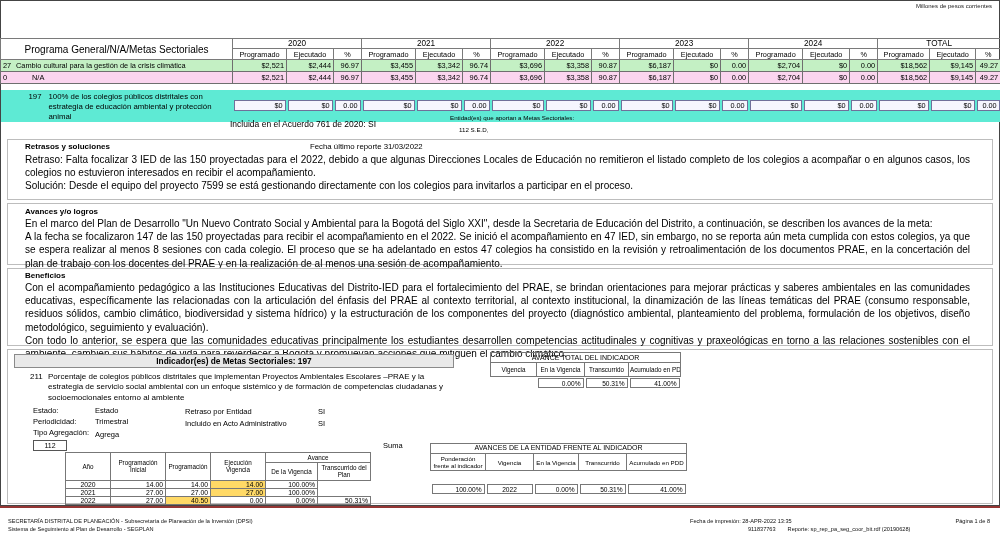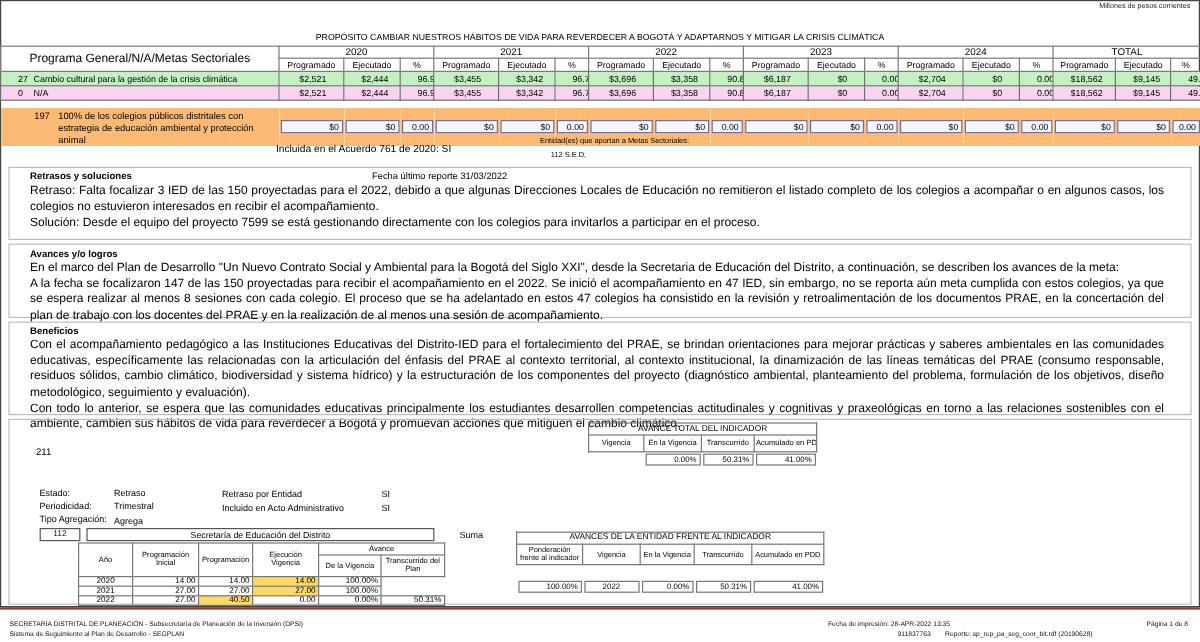--- a/index.html
+++ b/index.html
@@ -13,28 +13,28 @@
   .units { font-size: 6px; color: #222; text-align: right; }
   .htitle { top: 3px; left: 0; width: 100%; text-align: center; font-size: 10.5px; font-weight: bold; }
   .hsub   { top: 15px; left: 0; width: 100%; text-align: center; font-size: 8.4px; }
   .hprop  { top: 26px; left: 0; width: 100%; text-align: center; font-size: 7.3px; }
 
   table.budget { position: absolute; left: 0; top: 38px; width: 1000px; border-collapse: collapse; table-layout: fixed; }
   .budget th { border: 1px solid #7a7a7a; font-weight: normal; font-size: 7.3px; padding: 0 1px;
                height: 11px; text-align: center; overflow: hidden; white-space: nowrap; }
   .budget th.nameh { font-size: 10px; }
   .budget th.year { font-size: 8.2px; height: 10px; }
-  .budget td { padding: 0 14px; overflow: hidden; white-space: nowrap; font-size: 7.4px; }
+  .budget td { padding: 0 2px; overflow: hidden; white-space: nowrap; font-size: 7.4px; }
   .row-program td { background: #c4f0c4; border: 1px solid #6f6f6f; height: 12px; text-align: right; }
   .row-na td      { background: #fbd5ef; border: 1px solid #6f6f6f; height: 12px; text-align: right; }
   td.lbl { text-align: left !important; }
   .code { display: inline-block; min-width: 13px; }
-  .row-na .nalabel { }
+  .row-na .nalabel { margin-left: 16px; }
   .row-gap td { border: none; height: 6px; background: #fff; }
-  .row-meta td { background: #fdba74; border: none; height: 27px; vertical-align: middle; padding: 0 1px; }
+  .row-meta td { background: #5eead4; border: none; height: 27px; vertical-align: middle; padding: 0 1px; }
   .row-meta td.mlbl { vertical-align: top; padding: 2px 2px 0 28px; }
   .hang { display: flex; gap: 4px; font-size: 7.8px; line-height: 1.3; white-space: normal; }
   .hang .mcode { flex: 0 0 16px; }
   .hang .mtext { flex: 1; }
   .mbox { border: 1px solid #70709a; background: #f6f6fe; height: 11px; line-height: 10px;
           font-size: 7.3px; text-align: right; padding: 0 2px; overflow: hidden; }
 
   .acuerdo { left: 230px; top: 119px; font-size: 8.5px; }
   .entlbl  { left: 450px; top: 114px; font-size: 6.2px; }
   .entval  { left: 459px; top: 126px; font-size: 6.2px; }
@@ -87,21 +87,20 @@
   .f-right .r1 { display: flex; justify-content: space-between; }
   .f-right .r2 { display: flex; gap: 12px; padding-left: 58px; }
 </style>
 </head>
 <body>
 
 <div class="page">
   <div class="frame"></div>
 
   <div class="abs units" style="right:8px; top:3px; width:140px;">Millones de pesos corrientes</div>
-  <div class="abs hprop">PROPÓSITO CAMBIAR NUESTROS HÁBITOS DE VIDA PARA REVERDECER A BOGOTÁ Y ADAPTARNOS Y MITIGAR LA CRISIS CLIMÁTICA</div>
 
   <table class="budget">
     <colgroup>
       <col style="width:232px">
       <col style="width:54px">
         <col style="width:47px">
         <col style="width:28px">
       <col style="width:54px">
         <col style="width:47px">
         <col style="width:28px">
@@ -274,21 +273,23 @@
   <div class="abs sec-title" style="left:25px; top:207px;">Avances y/o logros</div>
   <div class="abs body-sm" style="left:25px; top:217px; width:945px;">En el marco del Plan de Desarrollo "Un Nuevo Contrato Social y Ambiental para la Bogotá del Siglo XXI", desde la Secretaria de Educación del Distrito, a continuación, se describen los avances de la meta:
 A la fecha se focalizaron 147 de las 150 proyectadas para recibir el acompañamiento en el 2022. Se inició el acompañamiento en 47 IED, sin embargo, no se reporta aún meta cumplida con estos colegios, ya que se espera realizar al menos 8 sesiones con cada colegio. El proceso que se ha adelantado en estos 47 colegios ha consistido en la revisión y retroalimentación de los documentos PRAE, en la concertación del plan de trabajo con los docentes del PRAE y en la realización de al menos una sesión de acompañamiento.</div>
 
   <div class="sect" style="top:268px; height:78px;"></div>
   <div class="abs sec-title" style="left:25px; top:271px;">Beneficios</div>
   <div class="abs body-sm" style="left:25px; top:281px; width:945px;">Con el acompañamiento pedagógico a las Instituciones Educativas del Distrito-IED para el fortalecimiento del PRAE, se brindan orientaciones para mejorar prácticas y saberes ambientales en las comunidades educativas, específicamente las relacionadas con la articulación del énfasis del PRAE al contexto territorial, al contexto institucional, la dinamización de las líneas temáticas del PRAE (consumo responsable, residuos sólidos, cambio climático, biodiversidad y sistema hídrico) y la estructuración de los componentes del proyecto (diagnóstico ambiental, planteamiento del problema, formulación de los objetivos, diseño metodológico, seguimiento y evaluación).
 Con todo lo anterior, se espera que las comunidades educativas principalmente los estudiantes desarrollen competencias actitudinales y cognitivas y praxeológicas en torno a las relaciones sostenibles con el ambiente, cambien sus hábitos de vida para reverdecer a Bogotá y promuevan acciones que mitiguen el cambio climático.</div>
 
   <div class="sect" style="top:349px; height:155px;"></div>
+  <div class="abs indhdr">Indicador(es) de Metas Sectoriales: 197</div>
   <div class="abs indcode">211</div>
+  <div class="abs inddesc">Porcentaje de colegios públicos distritales que implementan Proyectos Ambientales Escolares –PRAE y la estrategia de servicio social ambiental con un enfoque sistémico y de formación de competencias ciudadanas y socioemocionales entorno al ambiente</div>
 
   <table class="avtotal">
     <colgroup>
         <col style="width:46px">
         <col style="width:48px">
         <col style="width:44px">
         <col style="width:52px">
       </colgroup>
     <tbody>
         <tr>
@@ -309,32 +310,31 @@
             <div class="vbox">50.31%</div>
           </td>
       <td>
             <div class="vbox">41.00%</div>
           </td>
     </tr>
   </tbody>
     </table>
 
   <div class="abs kv" style="left:33px; top:406px;">Estado:</div>
-  <div class="abs kv" style="left:95px; top:406px;">Retraso</div>
+  <div class="abs kv" style="left:95px; top:406px;">Estado</div>
   <div class="abs kv" style="left:185px; top:407px;">Retraso por Entidad</div>
   <div class="abs kv" style="left:318px; top:407px;">SI</div>
   <div class="abs kv" style="left:33px; top:417px;">Periodicidad:</div>
   <div class="abs kv" style="left:95px; top:417px;">Trimestral</div>
   <div class="abs kv" style="left:185px; top:419px;">Incluido en Acto Administrativo</div>
   <div class="abs kv" style="left:318px; top:419px;">SI</div>
   <div class="abs kv" style="left:33px; top:428px;">Tipo Agregación:</div>
   <div class="abs kv" style="left:95px; top:430px;">Agrega</div>
 
   <div class="abs codebox">112</div>
-  <div class="abs namebar">Secretaría de Educación del Distrito</div>
   <div class="abs suma">Suma</div>
 
   <table class="enttab">
     <colgroup>
         <col style="width:45px">
         <col style="width:55px">
         <col style="width:45px">
         <col style="width:55px">
         <col style="width:52px">
         <col style="width:53px">

